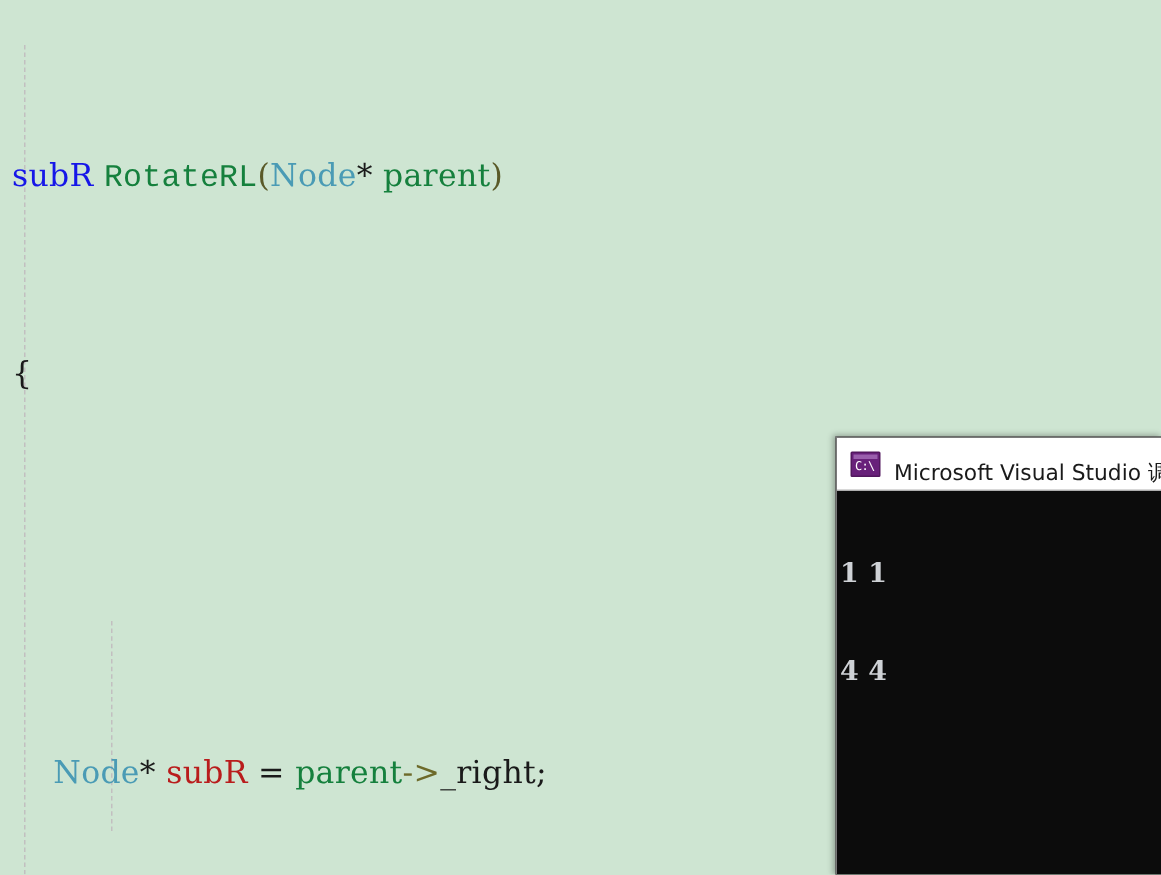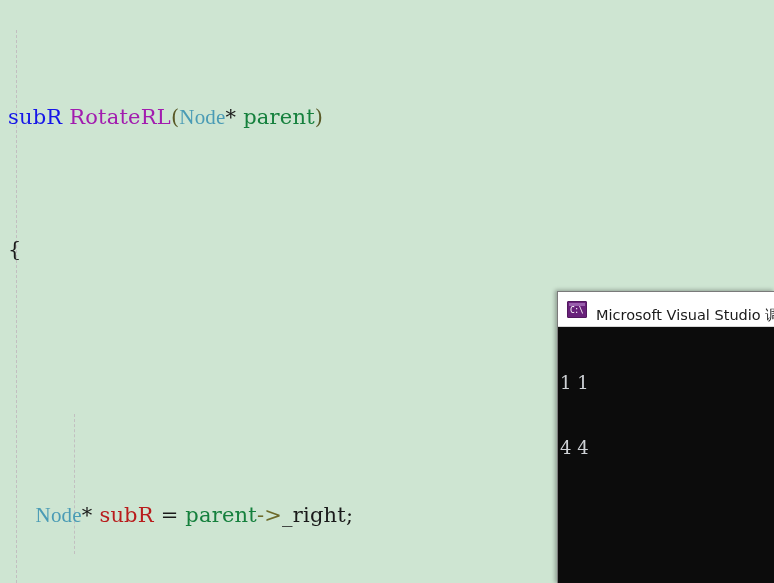--- a/index.html
+++ b/index.html
@@ -48,22 +48,22 @@
     white-space: pre;
     letter-spacing: 0.2px;
   }
   .code-line {
     height: 33.2px;
     white-space: pre;
   }
 
   
   .t-kw      { color: #1616e8; }          
-  .t-fn      { color: #a21caf; }          
-  .t-type    { color: #4a9bb5; font-family: Liberation Serif, serif; }          
+  .t-fn      { color: #15803d; font-family: Liberation Mono, monospace; }          
+  .t-type    { color: #4a9bb5; }          
   .t-var     { color: #b91c1c; }          
   .t-param   { color: #15803d; }          
   .t-plain   { color: #1a1a1a; }          
   .t-op      { color: #6d6a2a; }          
   .t-punct   { color: #5a5a28; }          
 
   
   #console-window {
     position: absolute;
     left: 557px;
@@ -126,20 +126,21 @@
   #console-body {
     position: relative;
     padding: 2px 0 0 2px;
     font-family: "DejaVu Serif", "Liberation Serif", serif;
     font-size: 18px;
     line-height: 21.6px;
     color: #cfd2d6;
     white-space: pre;
     height: 255px;
     overflow: hidden;
+    font-weight: bold;
   }
   .console-line {
     height: 21.6px;
     white-space: pre;
   }
   #watermark {
     position: absolute;
     left: 92px;
     top: 253px;
     font-family: "DejaVu Sans", sans-serif;

